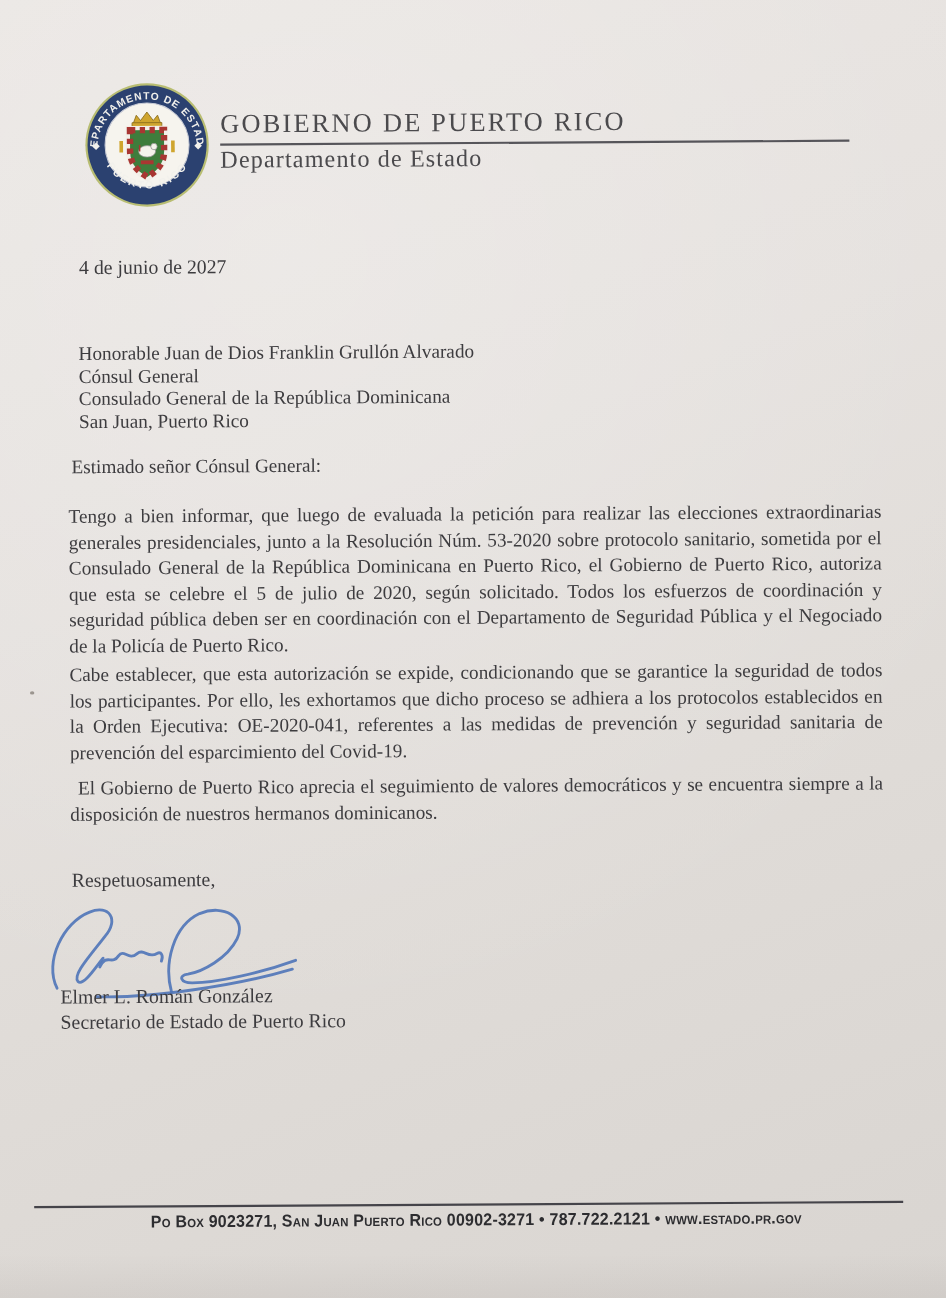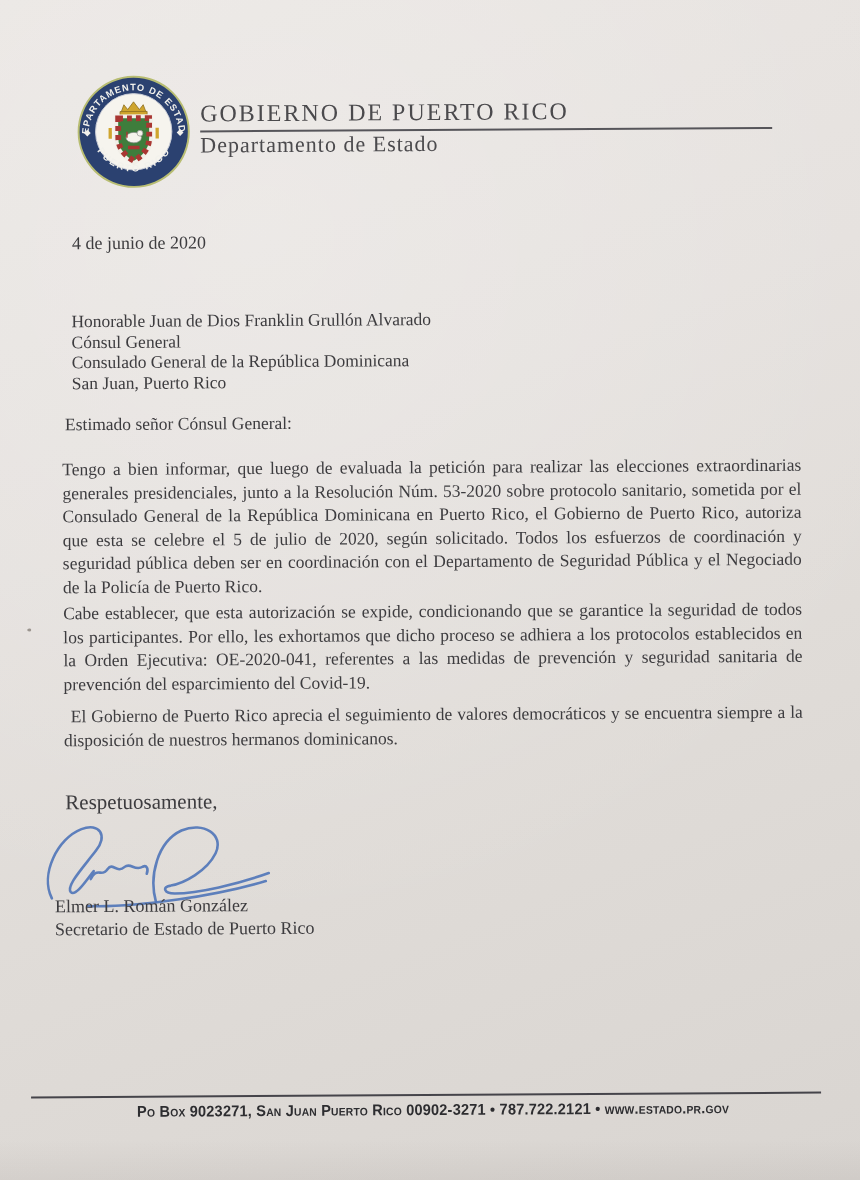--- a/index.html
+++ b/index.html
@@ -37,21 +37,21 @@
   .date{position:absolute;left:74px;top:231px;font-size:18px;}
   .address{position:absolute;left:73px;top:309px;font-size:17.5px;line-height:20.5px;}
   .salutation{position:absolute;left:66px;top:412px;font-size:17.5px;}
   .para{
     position:absolute;left:63px;width:739px;
     font-size:17.5px;line-height:23.6px;text-align:justify;
   }
   .p1{top:456px;}
   .p2{top:600px;}
   .p3{top:703px;text-indent:7px;}
-  .closing{position:absolute;left:64px;top:788px;font-size:21px;}
+  .closing{position:absolute;left:64px;top:788px;font-size:18px;}
   
   .signature{position:absolute;left:34px;top:814px;width:240px;height:95px;}
   .signature path{stroke:#4f74b8;fill:none;stroke-width:2.6;stroke-linecap:round;opacity:.9;}
   .signer-name{position:absolute;left:53px;top:894px;font-size:18px;color:#3d3c3f;}
   .signer-title{position:absolute;left:53px;top:917px;font-size:18px;color:#3d3c3f;}
   
   .footer-rule{
     position:absolute;left:28px;top:1094px;width:790px;height:2.4px;
     background:#45444a;
   }
@@ -102,21 +102,21 @@
         <ellipse cx="60" cy="66" rx="8" ry="5.4" fill="#f5f3ec" stroke="#8f8f8f" stroke-width="0.7"></ellipse>
         <circle cx="66.5" cy="61.5" r="3" fill="#f5f3ec" stroke="#8f8f8f" stroke-width="0.7"></circle>
         <line x1="53" y1="60" x2="53" y2="66" stroke="#a93632" stroke-width="1.4"></line>
         <rect x="54" y="74.5" width="12" height="3.6" fill="#a93632"></rect>
       </g>
     </svg>
 
     <div class="org-line">GOBIERNO DE PUERTO RICO</div>
     <div class="dept-line">Departamento de Estado</div>
 
-    <div class="date txt">4 de junio de 2020</div>
+    <div class="date txt">4 de junio de 2027</div>
 
     <div class="address txt">
       <div>Honorable Juan de Dios Franklin Grullón Alvarado</div>
       <div>Cónsul General</div>
       <div>Consulado General de la República Dominicana</div>
       <div>San Juan, Puerto Rico</div>
     </div>
 
     <div class="salutation txt">Estimado señor Cónsul General:</div>
 

